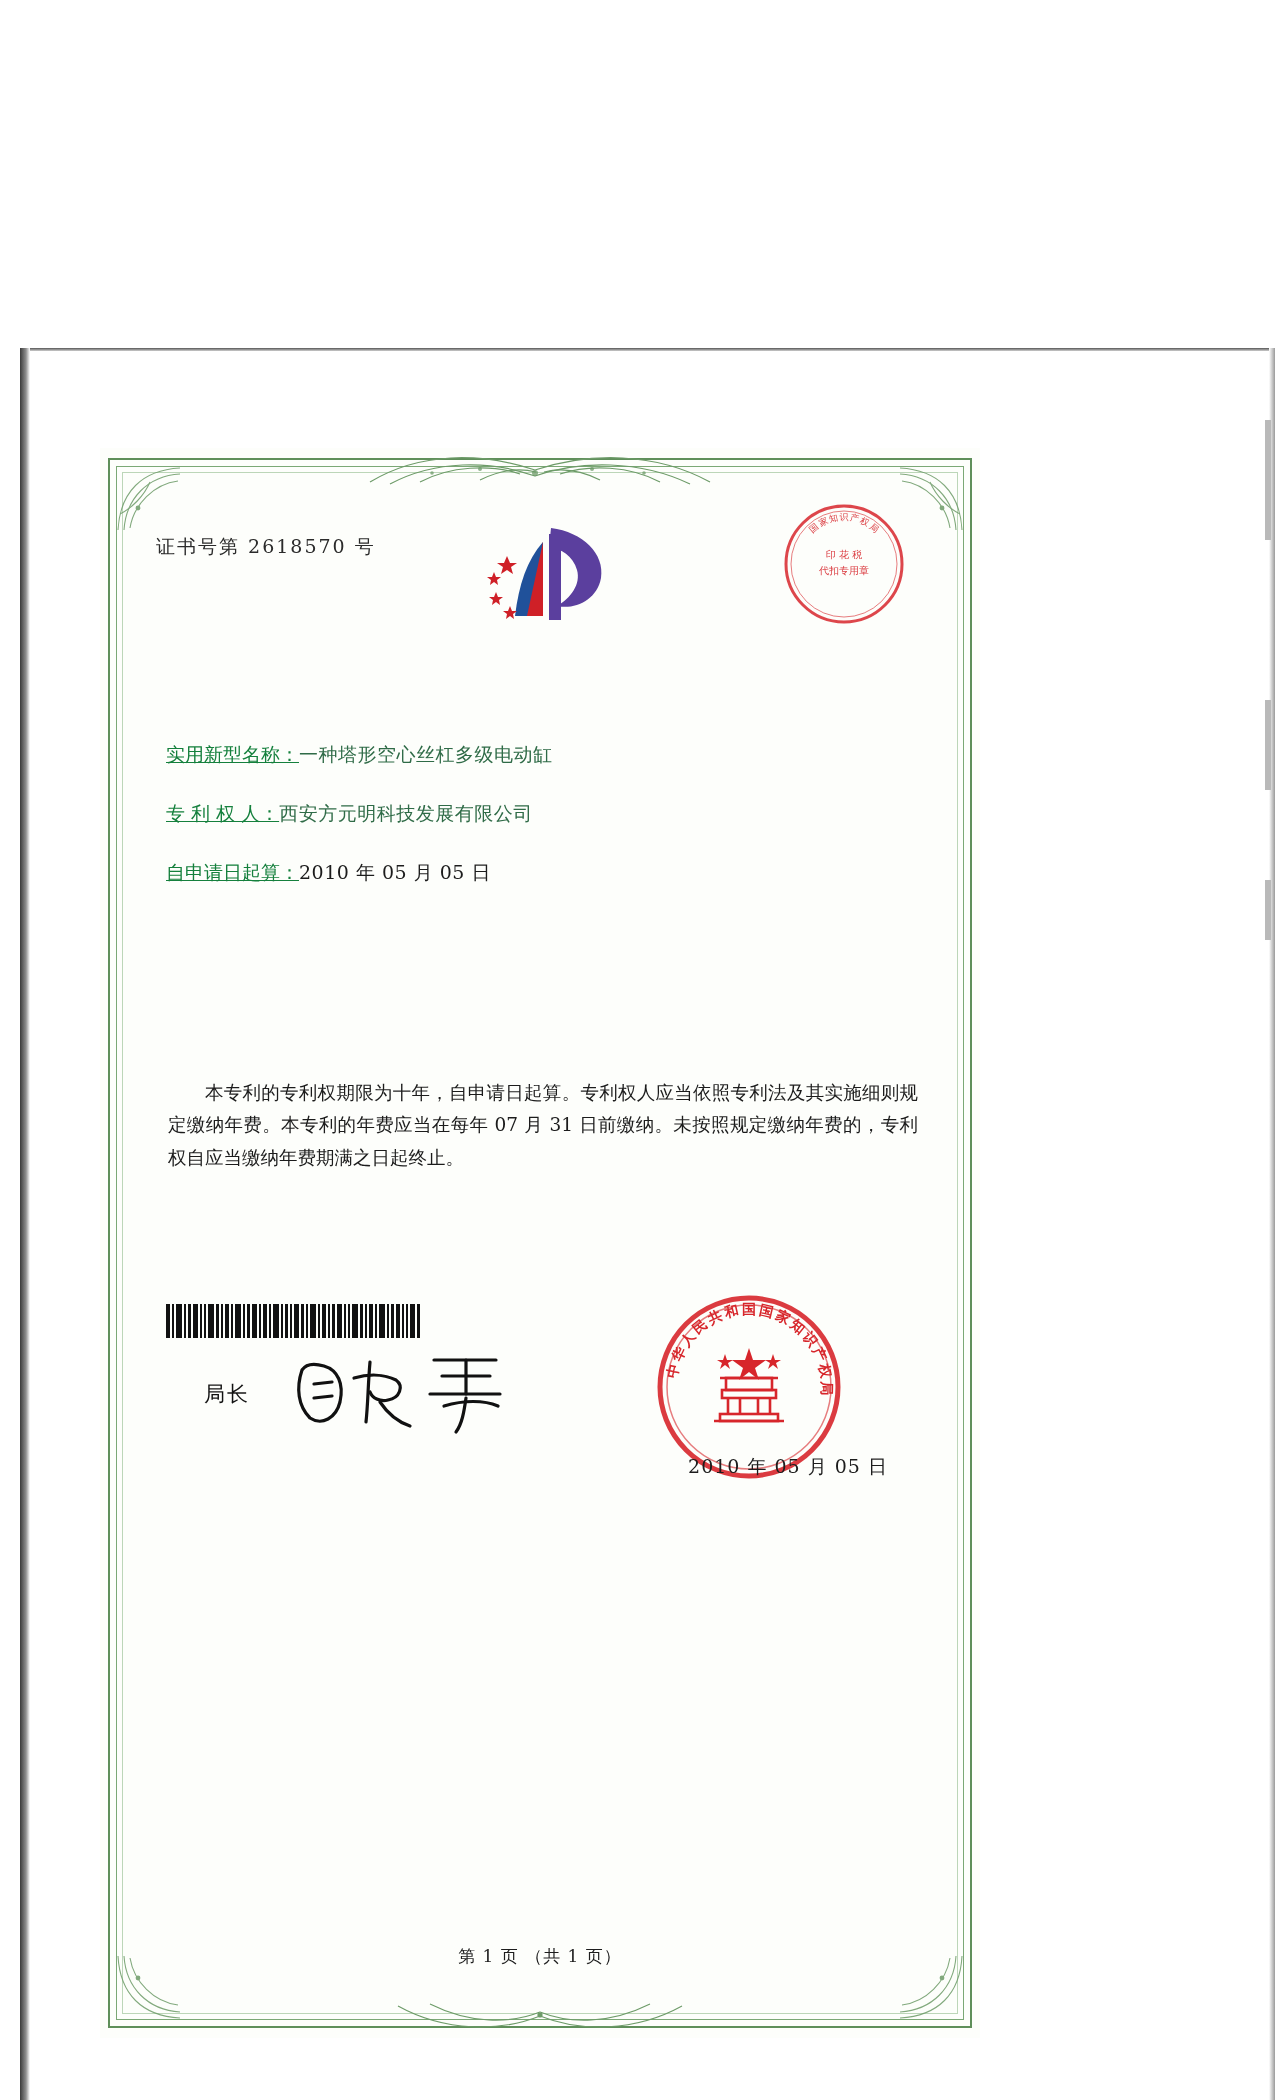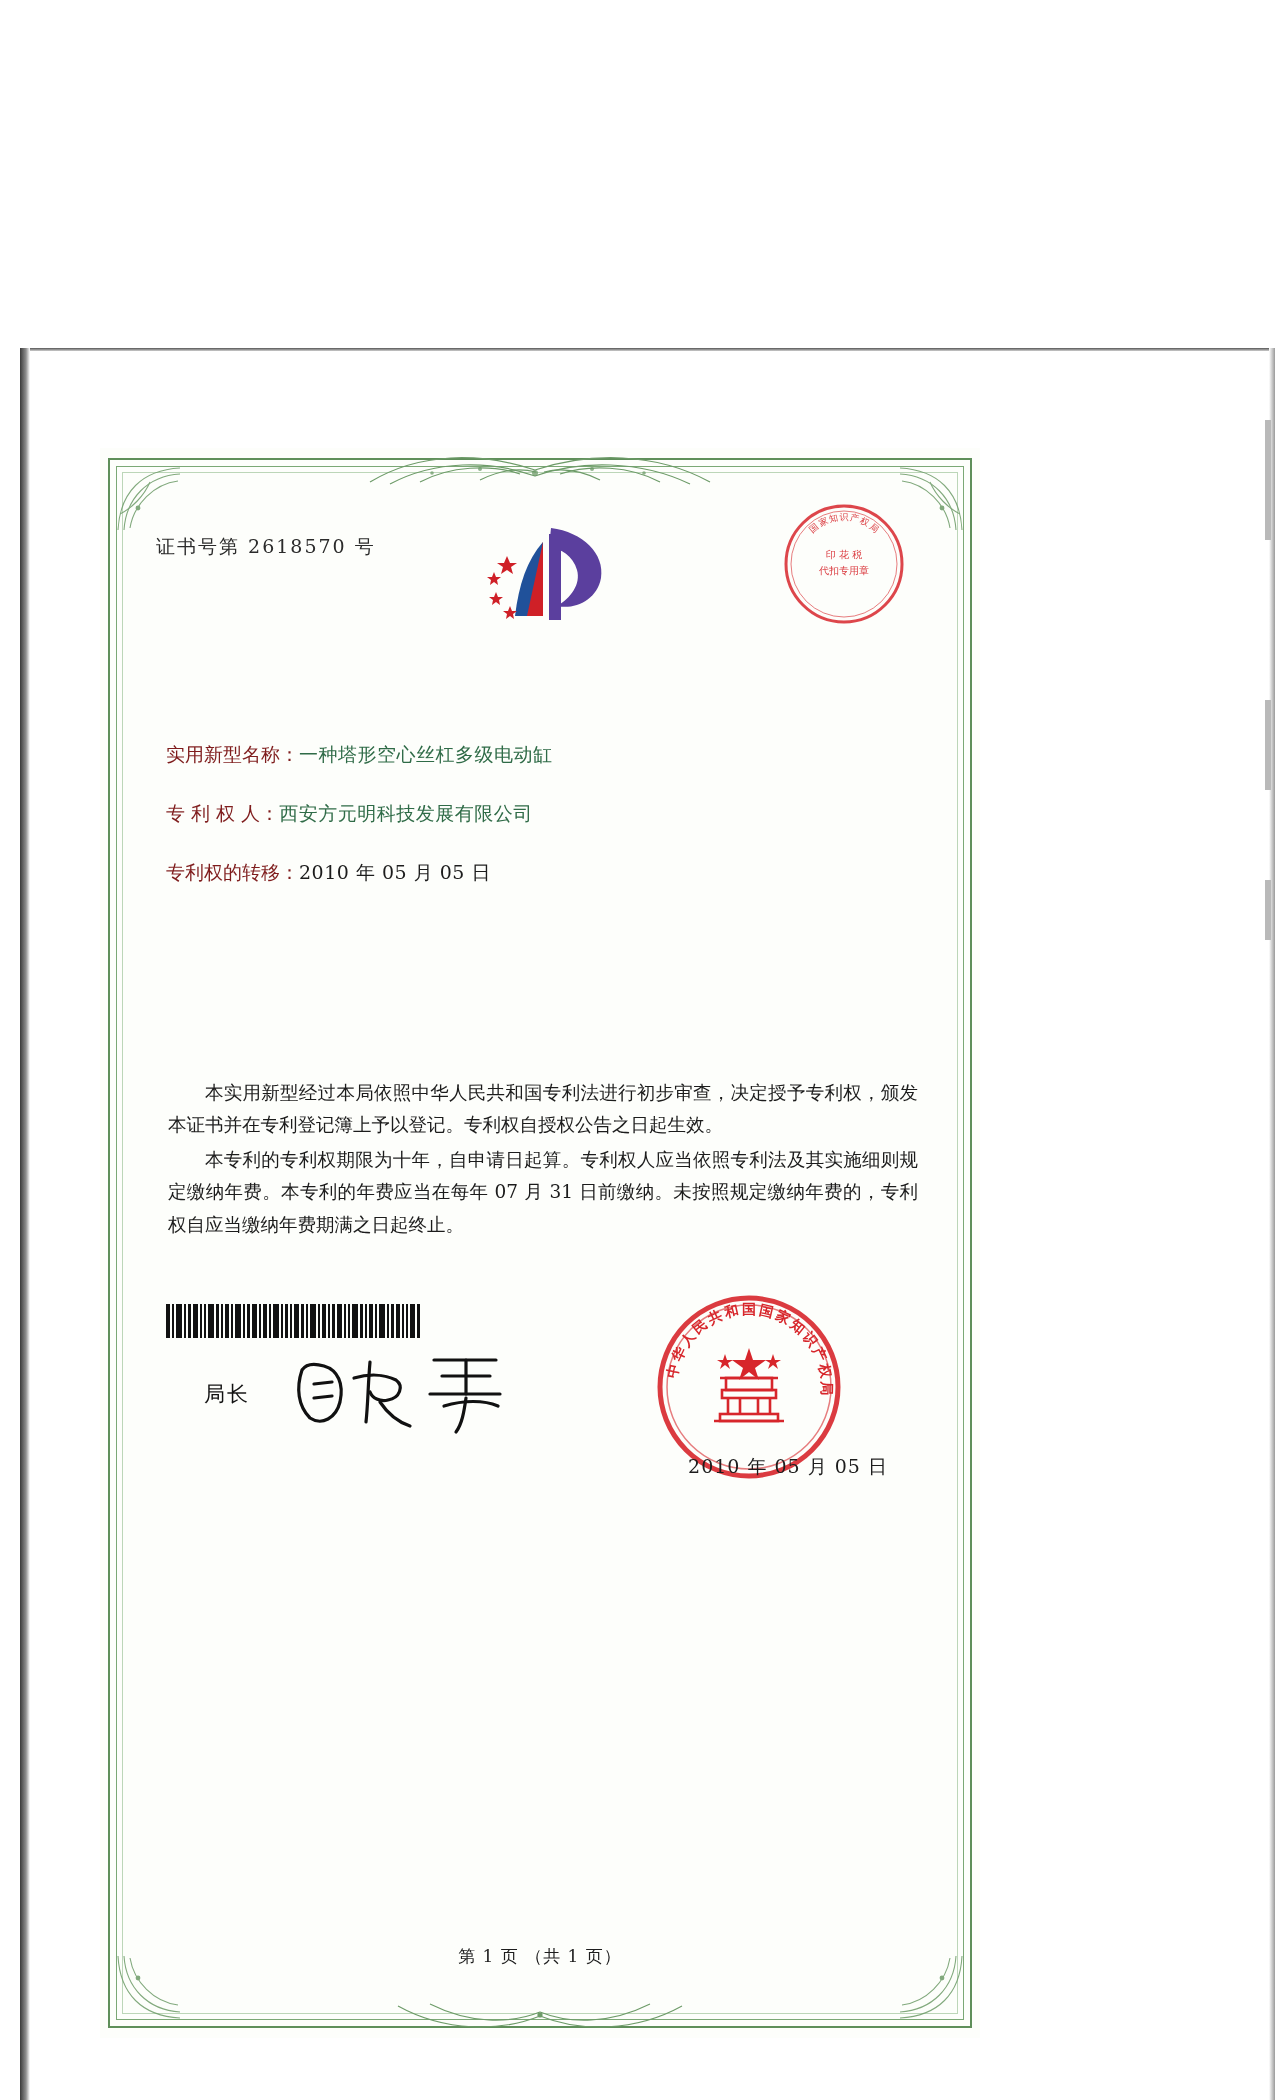--- a/index.html
+++ b/index.html
@@ -149,21 +149,22 @@
   }
   .field-row {
     display: flex;
     align-items: baseline;
     margin-bottom: 33px;
     font-size: 19px;
     color: #1c1c1c;
   }
   .field-label {
     white-space: pre;
-    color: #7f1d1d;
+    color: #15803d;
+    text-decoration: underline;
   }
   .field-value {
     color: #1c1c1c;
     letter-spacing: 0.5px;
   }
   .field-value.green { color: #2f6b47; }
 
   .paragraphs {
     position: absolute;
     left: 24px;
@@ -389,27 +390,26 @@
       <div class="fields">
         <div class="field-row">
           <span class="field-label">实用新型名称：</span>
           <span class="field-value green">一种塔形空心丝杠多级电动缸</span>
         </div>
         <div class="field-row">
           <span class="field-label">专 利 权 人：</span>
           <span class="field-value green">西安方元明科技发展有限公司</span>
         </div>
         <div class="field-row">
-          <span class="field-label">专利权的转移：</span>
+          <span class="field-label">自申请日起算：</span>
           <span class="field-value">2010 年 05 月 05 日</span>
         </div>
       </div>
 
       <div class="paragraphs">
-        <p>本实用新型经过本局依照中华人民共和国专利法进行初步审查，决定授予专利权，颁发本证书并在专利登记簿上予以登记。专利权自授权公告之日起生效。</p>
         <p>本专利的专利权期限为十年，自申请日起算。专利权人应当依照专利法及其实施细则规定缴纳年费。本专利的年费应当在每年 07 月 31 日前缴纳。未按照规定缴纳年费的，专利权自应当缴纳年费期满之日起终止。</p>
       </div>
 
       <div class="barcode">
         <i style="width:4px"></i>
           <i style="width:2px"></i>
           <i style="width:6px"></i>
           <i style="width:2px"></i>
         <i style="width:3px"></i>
           <i style="width:5px"></i>

